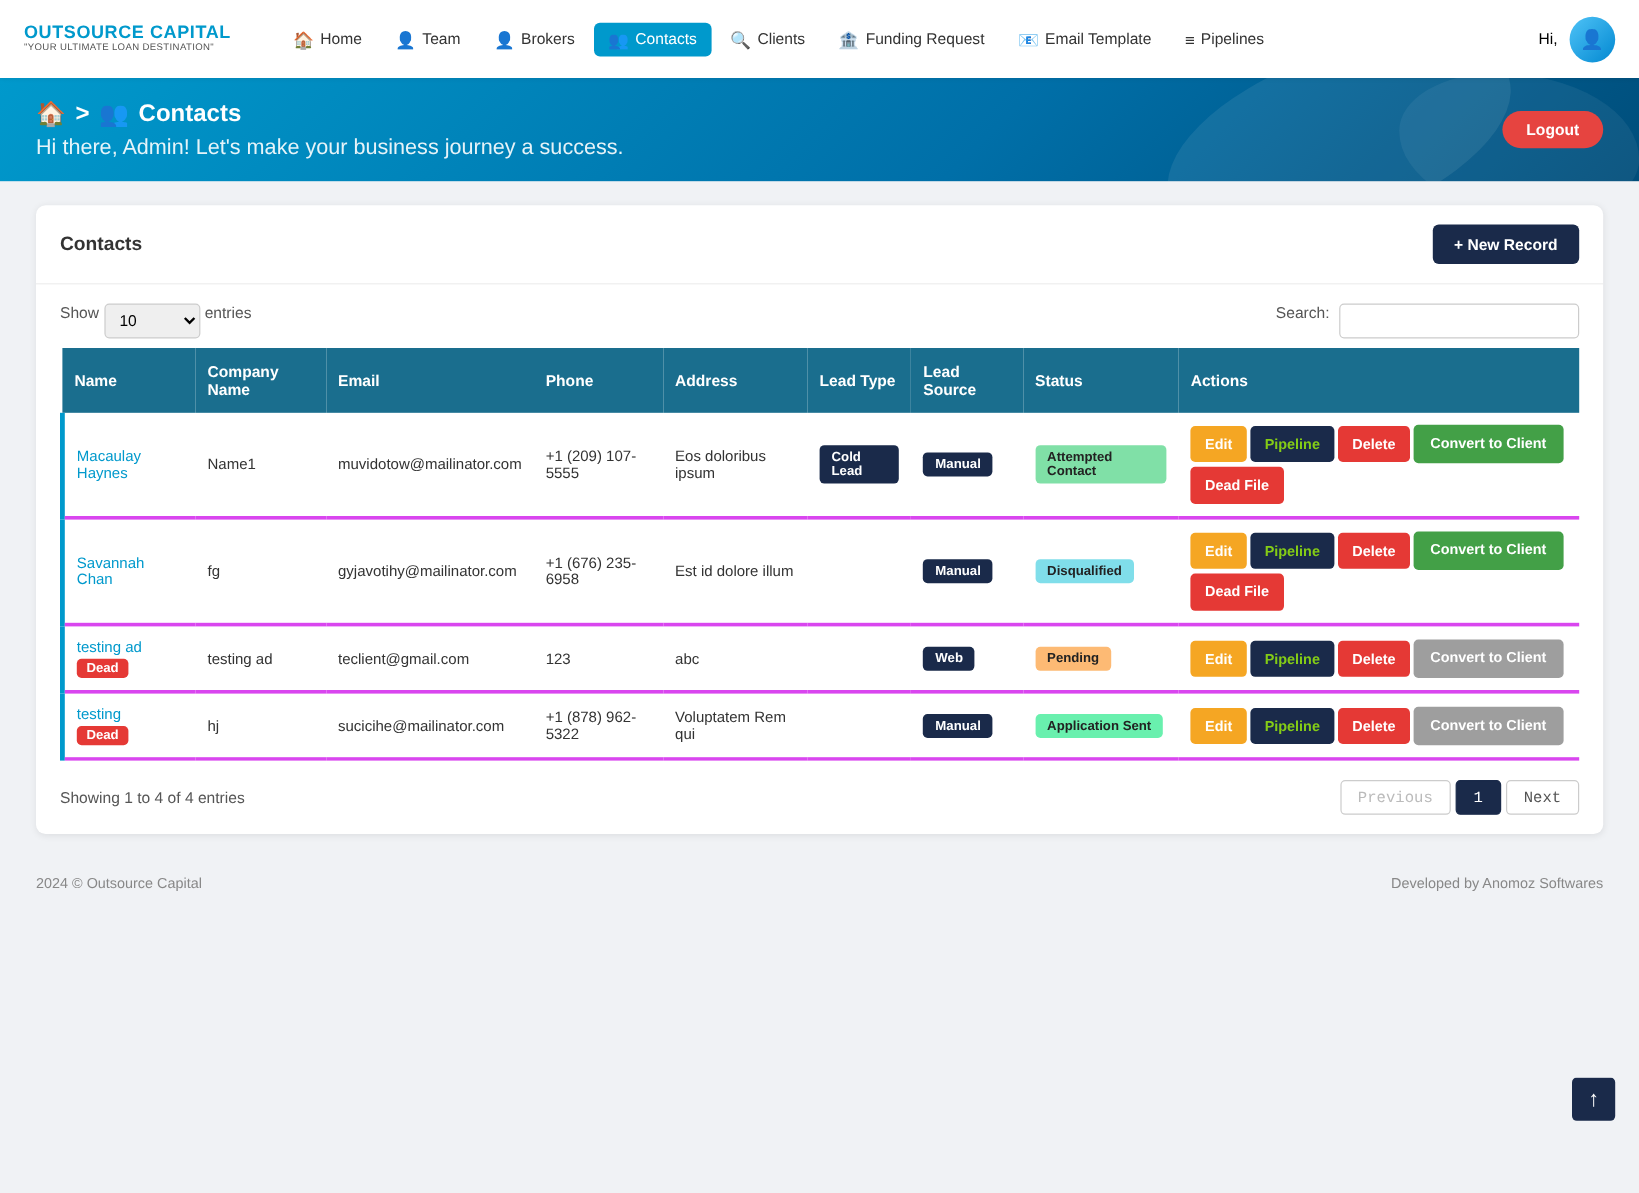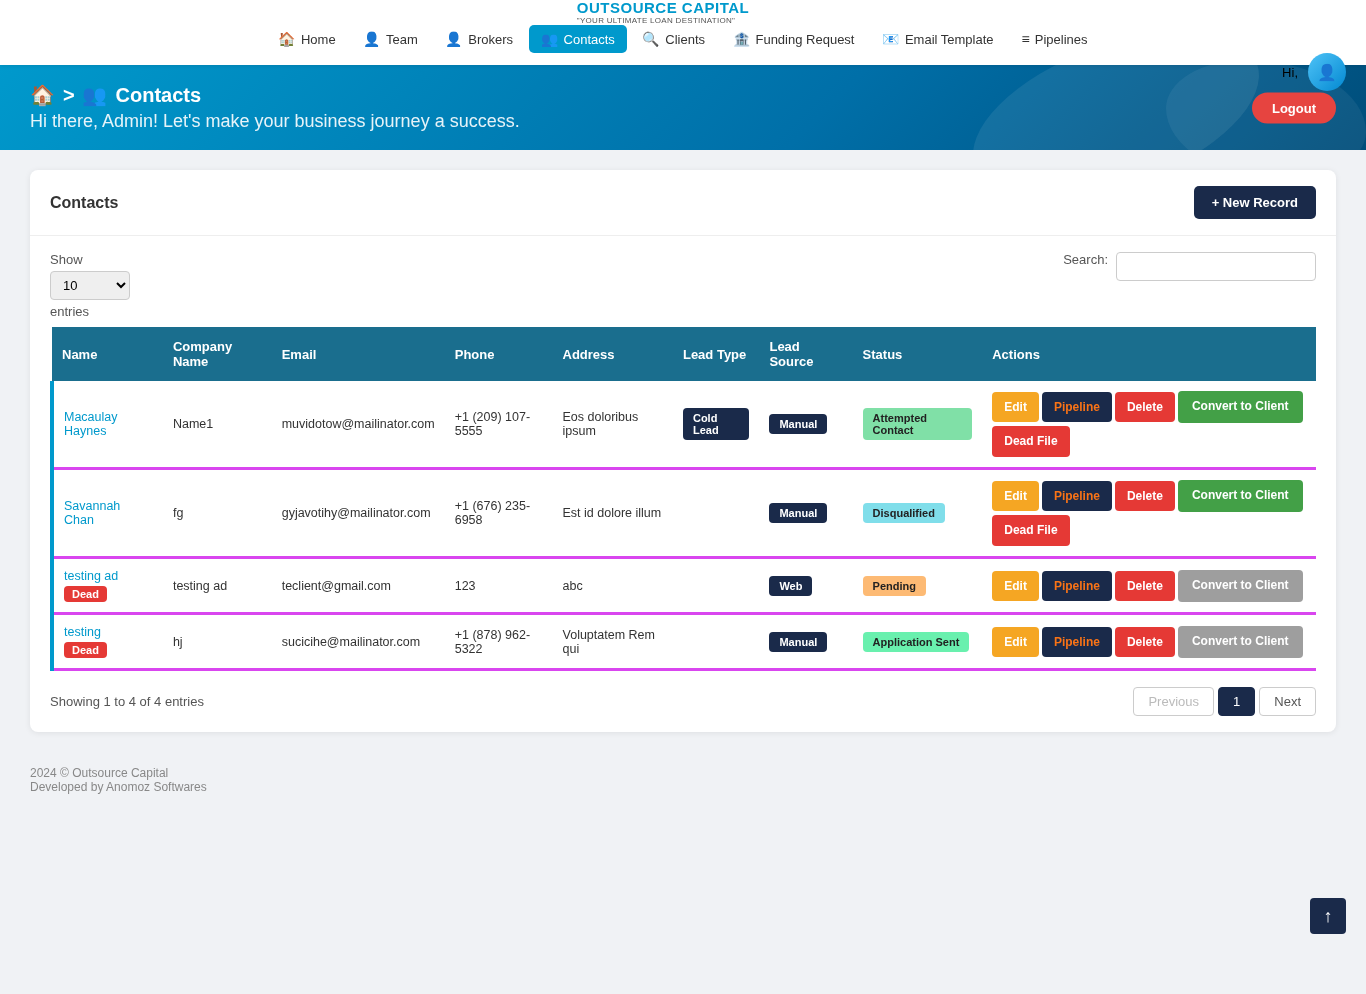--- a/index.html
+++ b/index.html
@@ -8,21 +8,20 @@
     
     .navbar {
       background: #fff;
       display: flex;
       align-items: center;
       padding: 0 20px;
       height: 65px;
       box-shadow: 0 1px 4px rgba(0,0,0,0.1);
       position: relative;
       z-index: 10;
-      flex-direction: column;
     }
     .navbar-logo {
       display: flex;
       flex-direction: column;
       line-height: 1.1;
       margin-right: 40px;
     }
     .navbar-logo .logo-main { font-size: 15px; font-weight: 800; color: #222; letter-spacing: 0.5px; }
     .navbar-logo .logo-main span { color: #0099cc; }
     .navbar-logo .logo-sub { font-size: 8px; color: #555; letter-spacing: 0.3px; }
@@ -99,21 +98,21 @@
       border: none; border-radius: 5px;
       padding: 9px 18px; font-size: 13px; cursor: pointer;
       display: flex; align-items: center; gap: 6px; font-weight: 600;
     }
 
     
     .table-controls {
       display: flex; align-items: flex-start; justify-content: space-between;
       padding: 16px 20px 8px 20px;
     }
-    .show-entries { display: flex; flex-direction: column; gap: 4px; }
+    .show-entries { display: flex; gap: 4px; }
     .show-entries label { font-size: 13px; color: #555; }
     .show-entries select {
       width: 80px; padding: 5px 8px; border: 1px solid #ccc;
       border-radius: 4px; font-size: 13px; cursor: pointer;
     }
     .show-entries .entries-label { font-size: 13px; color: #555; }
     .search-box { display: flex; gap: 8px; }
     .search-box label { font-size: 13px; color: #555; }
     .search-box input {
       border: 1px solid #ccc; border-radius: 4px;
@@ -161,56 +160,55 @@
 
     
     .status-attempted { background: #80e0a7; color: #222; padding: 4px 10px; border-radius: 4px; font-size: 11px; font-weight: 600; display: inline-block; }
     .status-disqualified { background: #80deea; color: #222; padding: 4px 10px; border-radius: 4px; font-size: 11px; font-weight: 600; display: inline-block; }
     .status-pending { background: #fdba74; color: #222; padding: 4px 10px; border-radius: 4px; font-size: 11px; font-weight: 700; display: inline-block; }
     .status-application { background: #69f0ae; color: #222; padding: 4px 10px; border-radius: 4px; font-size: 11px; font-weight: 600; display: inline-block; }
 
     
     .actions-cell { display: flex; gap: 3px; flex-wrap: wrap; align-items: center; }
     .btn-edit { background: #f5a623; color: #fff; border: none; padding: 8px 12px; border-radius: 4px; cursor: pointer; font-size: 12px; font-weight: 700; }
-    .btn-pipeline { background: #1a2a4a; color: #f97316; border: none; padding: 8px 12px; border-radius: 4px; cursor: pointer; font-size: 12px; font-weight: 600; }
+    .btn-pipeline { background: #1a2a4a; color: #84cc16; border: none; padding: 8px 12px; border-radius: 4px; cursor: pointer; font-size: 12px; font-weight: 600; }
     .btn-delete { background: #e53935; color: #fff; border: none; padding: 8px 12px; border-radius: 4px; cursor: pointer; font-size: 12px; font-weight: 600; }
     .btn-convert { background: #43a047; color: #fff; border: none; padding: 8px 14px; border-radius: 4px; cursor: pointer; font-size: 12px; font-weight: 600; text-align: center; line-height: 1.3; }
     .btn-dead-file { background: #e53935; color: #fff; border: none; padding: 8px 12px; border-radius: 4px; cursor: pointer; font-size: 12px; font-weight: 700; text-align: center; line-height: 1.3; }
     .btn-convert-gray { background: #9e9e9e; color: #fff; border: none; padding: 8px 14px; border-radius: 4px; cursor: pointer; font-size: 12px; font-weight: 600; text-align: center; line-height: 1.3; }
 
     
     .table-footer {
       display: flex; align-items: center; justify-content: space-between;
       padding: 16px 20px;
     }
     .showing-text { font-size: 13px; color: #555; }
     .pagination { display: flex; gap: 4px; align-items: center; }
     .page-btn {
       padding: 6px 14px; border: 1px solid #ccc; background: #fff;
-      border-radius: 4px; cursor: pointer; font-size: 13px; color: #555;
+      border-radius: 4px; cursor: pointer; font-size: 13px; color: #555; font-family: Liberation Mono, monospace;
     }
     .page-btn.active { background: #1a2a4a; color: #fff; border-color: #1a2a4a; }
     .page-btn.disabled { color: #bbb; cursor: default; }
 
     
     .scroll-to-top {
       position: fixed; right: 20px; bottom: 60px;
       background: #1a2a4a; color: #fff;
       width: 36px; height: 36px; border-radius: 4px;
       display: flex; align-items: center; justify-content: center;
       cursor: pointer; font-size: 18px; z-index: 100;
     }
 
     
     .footer {
-      text-align: left; padding: 14px 30px;
+      text-align: right; padding: 14px 30px;
       display: flex; justify-content: space-between;
       font-size: 12px; color: #888;
       background: #f0f2f5;
-      flex-direction: column;
     }
 
     
     .row-accent td:first-child { border-left: 4px solid #0099cc; }
   </style>
 </head>
 <body>
 
 <nav class="navbar">
   <div class="navbar-logo">

